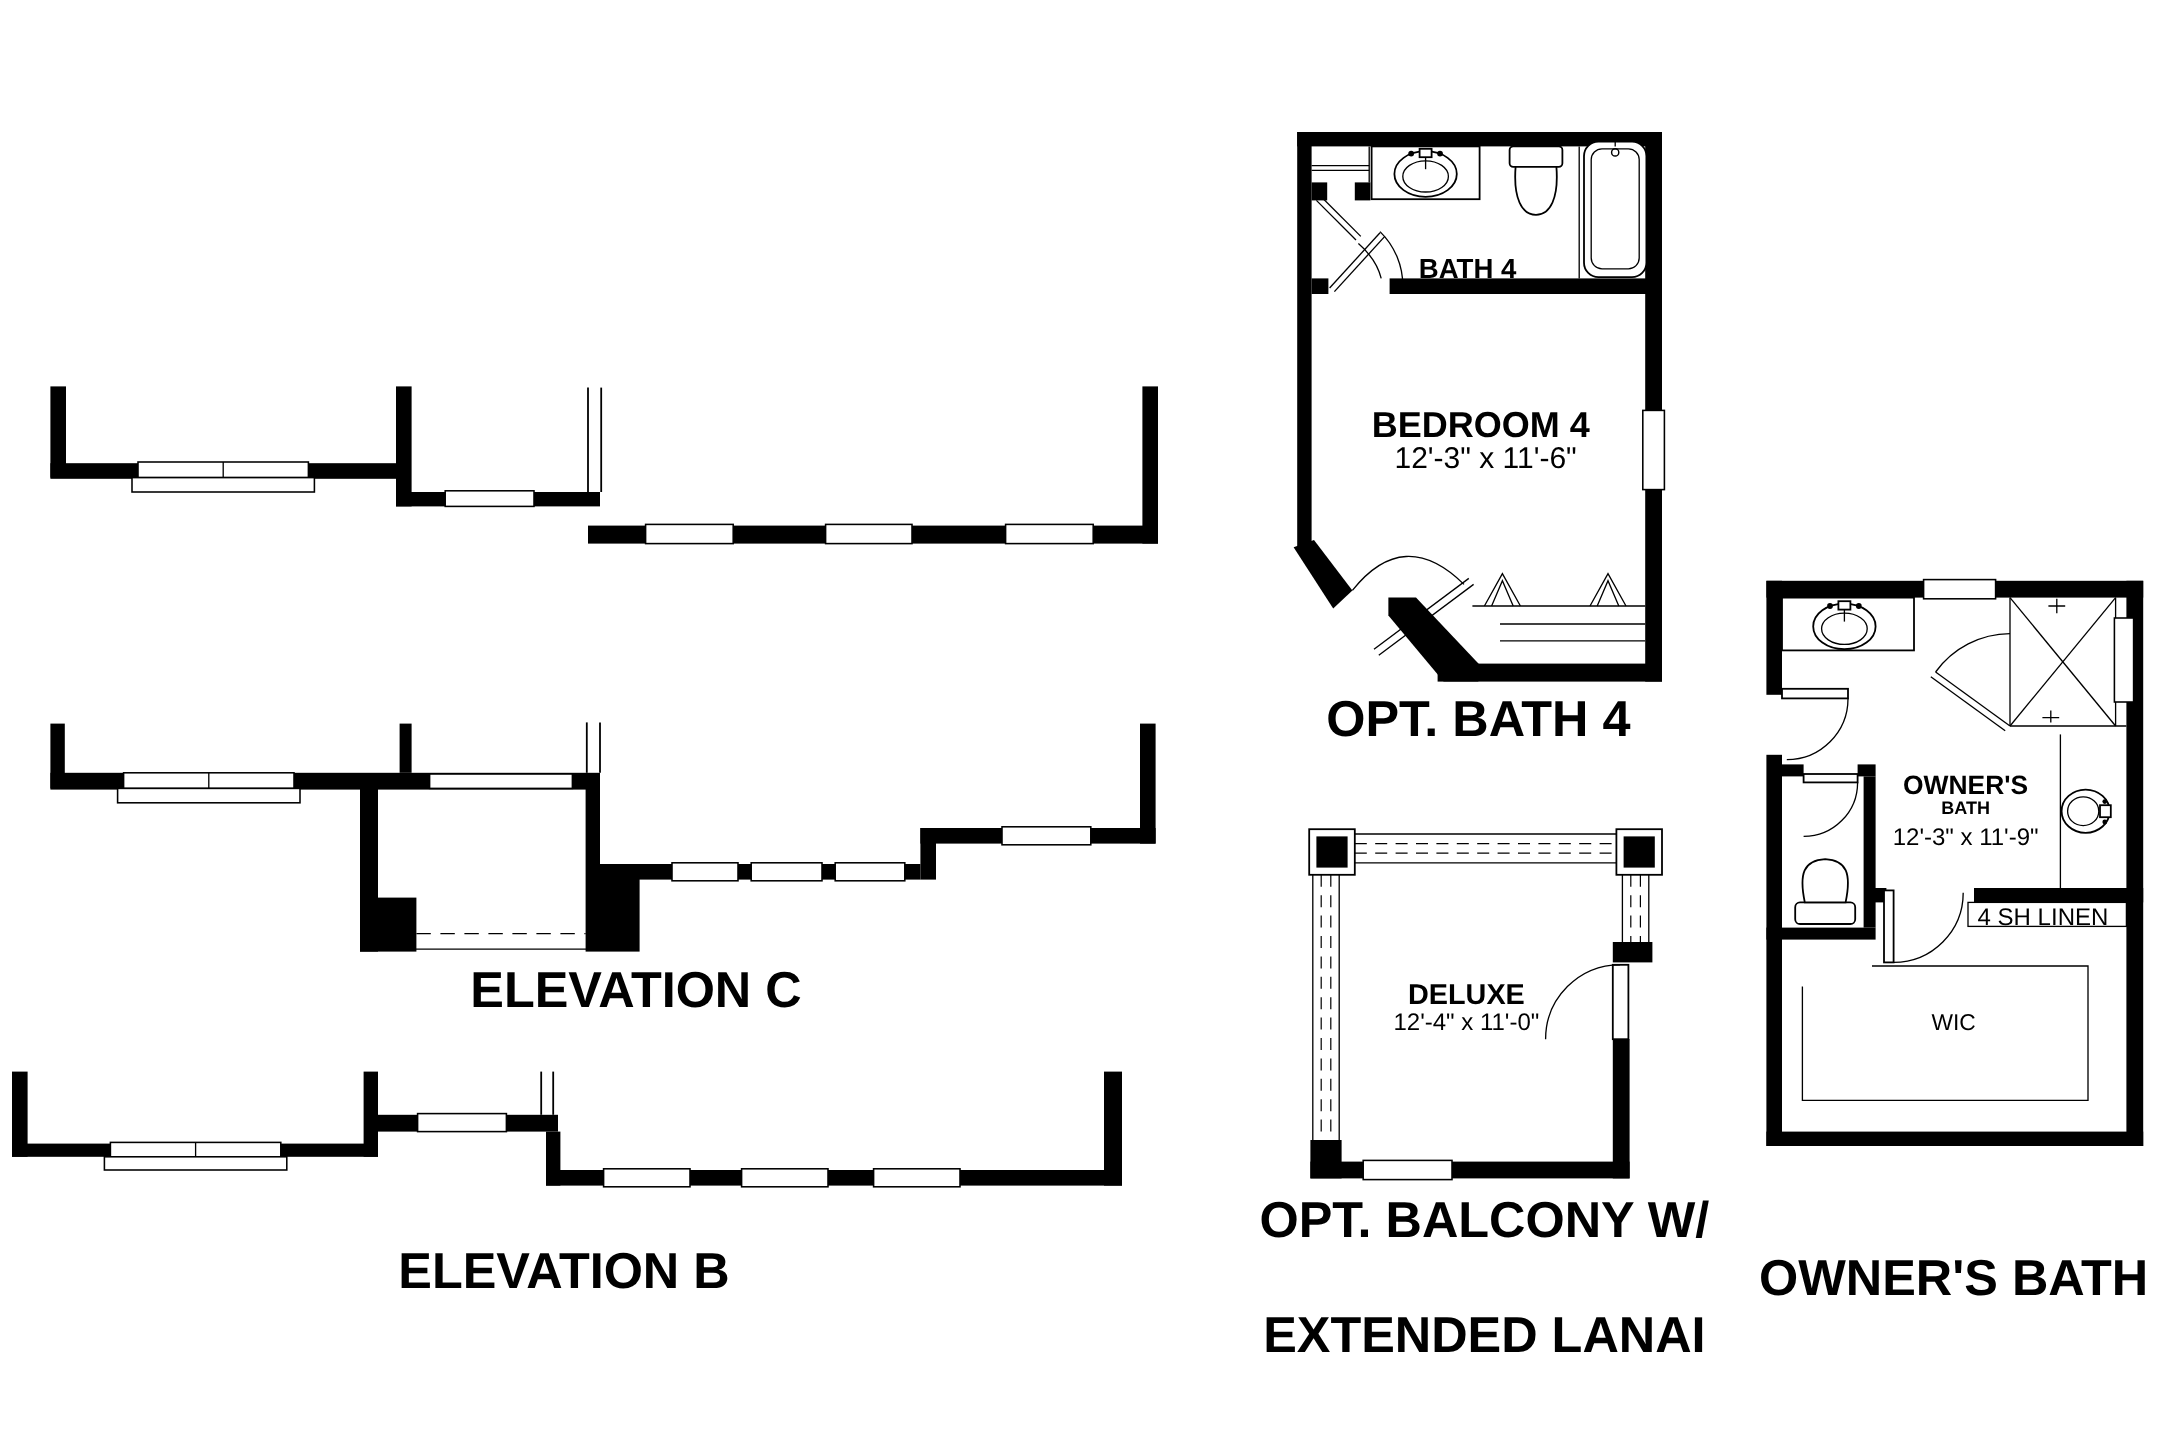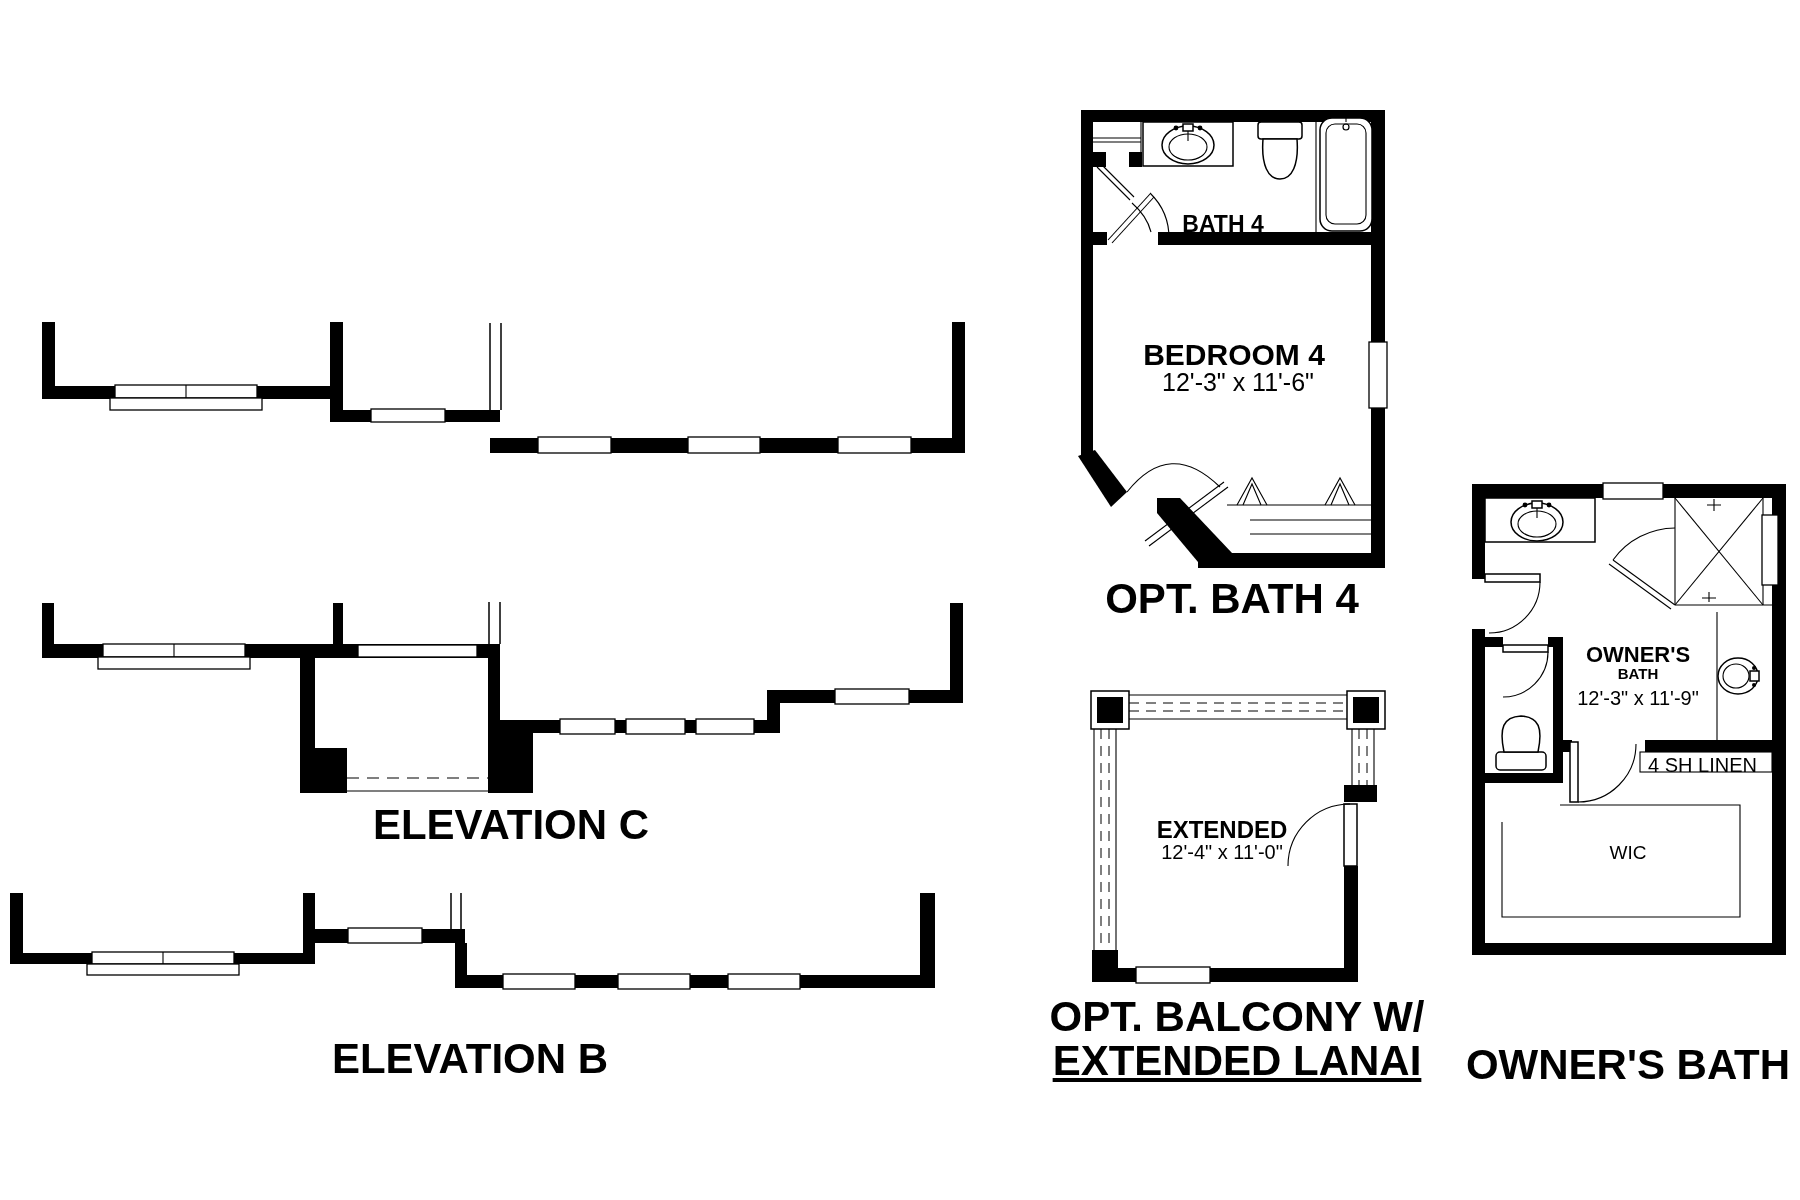--- a/index.html
+++ b/index.html
@@ -274,32 +274,32 @@
     <rect class="thin1" x="1640" y="752" width="132" height="20" fill="none"></rect>
     <g>
       <rect class="fix" x="1570" y="742" width="8" height="60"></rect>
       <path class="thin1" d="M 1578 802 A 58 58 0 0 0 1636 744"></path>
     </g>
 
     <path class="thin1" d="M 1502 822 L 1502 917 L 1740 917 L 1740 805 L 1560 805"></path>
   </g>
 </svg>
 
-  <div class="lbl cap" style="left:511px;top:804px;text-align:center;">ELEVATION C</div>
+  <div class="lbl cap" style="left:530px;top:804px;text-align:center;">ELEVATION C</div>
   <div class="lbl cap" style="left:470px;top:1038px;">ELEVATION B</div>
 
   <div class="lbl room" style="left:1223px;top:193px;font-size:23px;margin-top:20px;">BATH 4</div>
   <div class="lbl room" style="left:1234px;top:340px;font-size:30px;">BEDROOM 4</div>
   <div class="lbl dims" style="left:1238px;top:370px;font-size:25px;">12'-3" x 11'-6"</div>
   <div class="lbl cap" style="left:1232px;top:578px;">OPT. BATH 4</div>
 
-  <div class="lbl room" style="left:1222px;top:818px;font-size:24px;">EXTENDED</div>
+  <div class="lbl room" style="left:1222px;top:818px;font-size:24px;">DELUXE</div>
   <div class="lbl dims" style="left:1222px;top:842px;font-size:20px;">12'-4" x 11'-0"</div>
   <div class="lbl cap" style="left:1237px;top:996px;">OPT. BALCONY W/</div>
-  <div class="lbl cap" style="left:1237px;top:1040px;text-decoration:underline;">EXTENDED LANAI</div>
+  <div class="lbl cap" style="left:1237px;top:1092px;">EXTENDED LANAI</div>
 
   <div class="lbl room" style="left:1638px;top:644px;font-size:22px;">OWNER'S</div>
   <div class="lbl room" style="left:1638px;top:666px;font-size:15px;">BATH</div>
   <div class="lbl dims" style="left:1638px;top:688px;font-size:20px;">12'-3" x 11'-9"</div>
   <div class="lbl dims" style="left:1648px;top:755px;font-size:20px;transform:none;">4 SH LINEN</div>
   <div class="lbl dims" style="left:1628px;top:843px;font-size:19px;">WIC</div>
   <div class="lbl cap" style="left:1628px;top:1044px;">OWNER'S BATH</div>
 
 </div>
 

